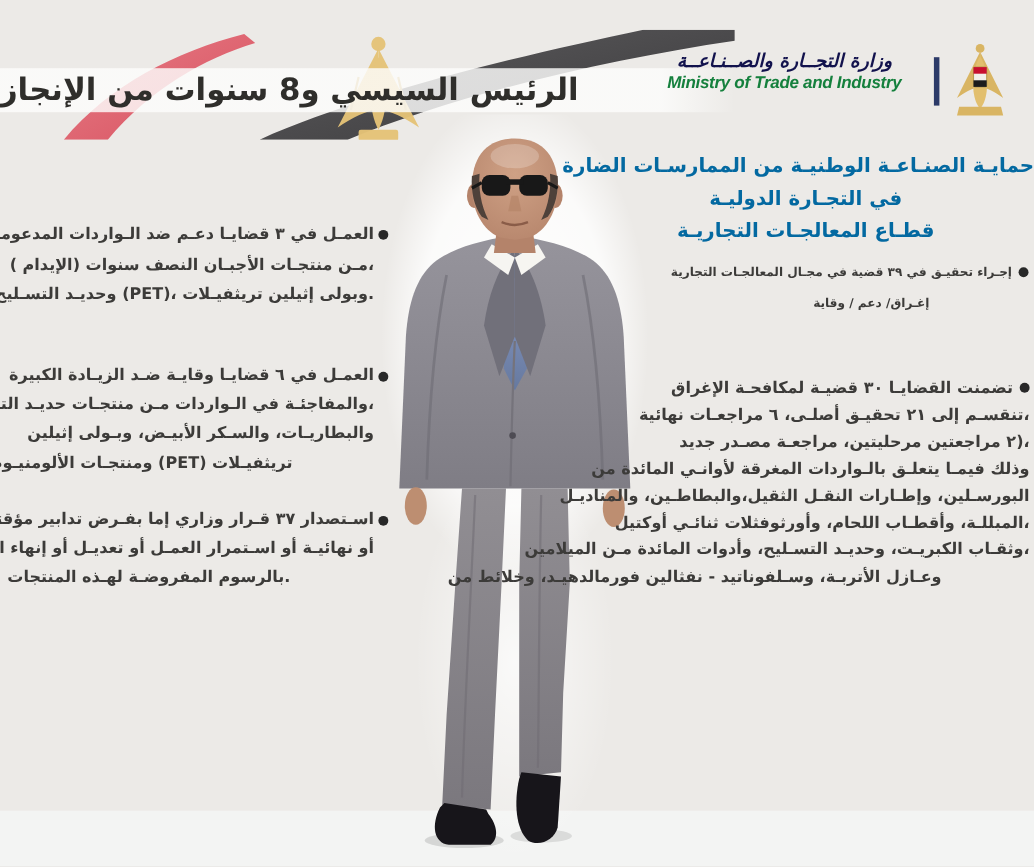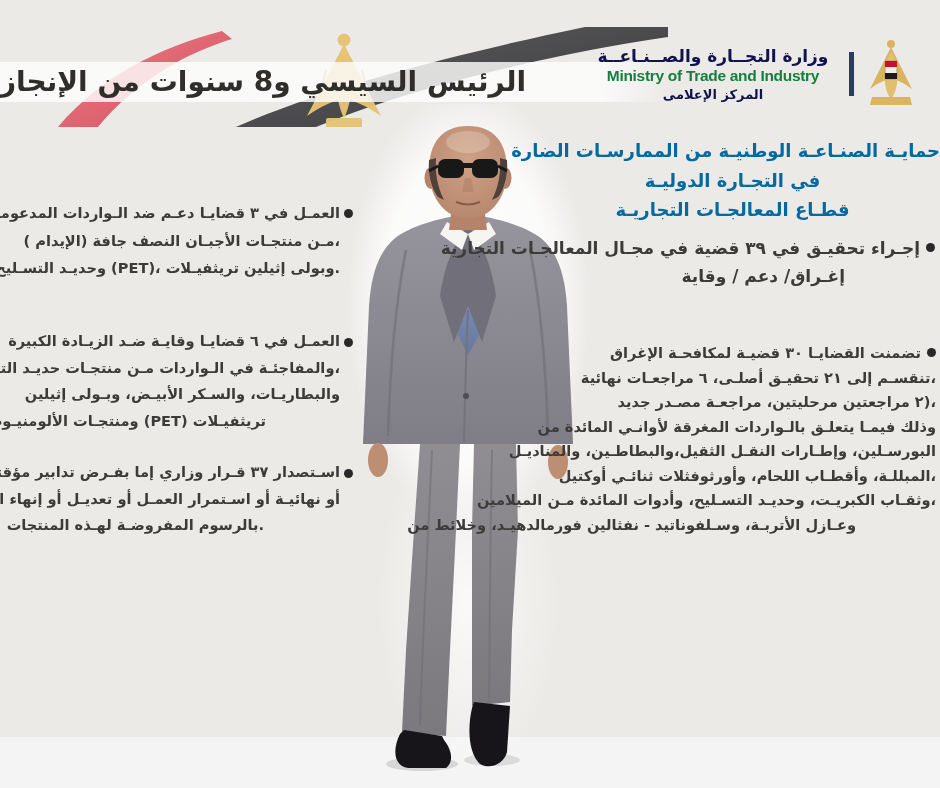--- a/index.html
+++ b/index.html
@@ -9,21 +9,21 @@
 
   
   .banner{position:absolute;left:0;top:27px;width:668px;height:100px;}
   .banner svg{position:absolute;left:0;top:0;}
   .banner-title{position:absolute;left:24px;top:33px;width:502px;height:44px;line-height:44px;
         text-align:center;font-size:28px;font-weight:bold;color:#2f2e2b;direction:rtl;white-space:nowrap;}
 
   
   .m-emblem{position:absolute;top:37px;right:22px;width:54px;height:72px;}
   .m-bar{position:absolute;top:52px;right:86px;width:5px;height:44px;background:#2c3a68;}
-  .m-text{position:absolute;top:46px;right:96px;width:262px;text-align:center;direction:rtl;}
+  .m-text{position:absolute;top:46px;right:96px;width:262px;text-align:center;direction:rtl;font-style:italic;}
   .m-ar{font-size:17px;font-weight:bold;color:#12124d;white-space:nowrap;}
   .m-en{font-size:15.5px;font-weight:bold;color:#15803d;direction:ltr;letter-spacing:-0.3px;
         font-family:"Liberation Sans",sans-serif;white-space:nowrap;margin-top:1px;}
   .m-mc{font-size:13px;font-weight:bold;color:#12124d;margin-top:2px;}
 
   
   .photo-glow{position:absolute;left:318px;top:104px;width:300px;height:672px;
      background:
        radial-gradient(ellipse 52% 42% at 50% 30%, rgba(255,255,255,0.97), rgba(255,255,255,0.8) 55%, rgba(255,255,255,0) 78%),
        radial-gradient(ellipse 42% 38% at 50% 74%, rgba(255,255,255,0.75), rgba(255,255,255,0) 72%);}
@@ -33,21 +33,21 @@
   .heading{position:absolute;top:136px;left:525px;width:415px;direction:rtl;color:#0369a1;
            font-weight:bold;font-size:18px;line-height:29.5px;}
   .heading .tline{text-align:center;white-space:nowrap;}
 
   .rb,.lb{position:absolute;direction:rtl;font-weight:bold;color:#3c3b39;}
   .tline{white-space:nowrap;text-align:right;}
   .dot{position:absolute;width:9px;height:9px;border-radius:50%;background:#282828;}
 
   .rb .dot{right:0;top:9px;}
   .rb .tline:first-child{margin-right:15px;}
-  .rb1{top:234px;right:5px;font-size:17px;line-height:28px;}
+  .rb1{top:234px;right:5px;font-size:11px;line-height:28px;}
   .rb1 .tline:nth-child(2){margin-right:90px;}
   .rb2{top:341px;right:4px;font-size:14.6px;line-height:24.5px;}
   .rb2 .dot{top:7px;}
   .rb2 .tline:last-child{margin-right:80px;}
 
   .lb{left:0;width:340px;font-size:14.6px;}
   .lb .dot{right:-13px;top:10px;}
   .lb1{top:199px;line-height:27.5px;}
   .lb2{top:328px;line-height:26.5px;}
   .lb3{top:459px;line-height:26.5px;}
@@ -100,21 +100,20 @@
     <path d="M27,14 C22,22 20,34 21,46 C22,54 24,58 27,62 C30,58 32,54 33,46 C34,34 32,22 27,14 Z" fill="#e2bf6e"></path>
     <rect x="21" y="24" width="12" height="18" rx="1.5" fill="#f2efe8" stroke="#b89a50" stroke-width="1"></rect>
     <rect x="21" y="24" width="12" height="6" fill="#c8102e"></rect>
     <rect x="21" y="36" width="12" height="6" fill="#1c1c1c"></rect>
     <path d="M8,60 L46,60 L48,68 L6,68 Z" fill="#d9b563"></path>
   </svg>
   <div class="m-bar"></div>
   <div class="m-text">
     <div class="m-ar">وزارة التجــارة والصــنـاعــة</div>
     <div class="m-en">Ministry of Trade and Industry</div>
-    <div class="m-mc">المركز الإعلامى</div>
   </div>
 
   <div class="photo-glow"></div>
   <svg class="person" viewBox="0 0 288 662">
     <defs>
       <linearGradient id="suitg" x1="0" y1="0" x2="0" y2="1">
         <stop offset="0" stop-color="#96949c"></stop>
           <stop offset="1" stop-color="#7f7d85"></stop>
       </linearGradient>
       <linearGradient id="troug" x1="0" y1="0" x2="0" y2="1">
@@ -201,21 +200,21 @@
         <div class="tline">،المبللـة، وأقطـاب اللحام، وأورثوفثلات ثنائـي أوكتيل</div>
         <div class="tline">،وثقـاب الكبريـت، وحديـد التسـليح، وأدوات المائدة مـن الميلامين</div>
         <div class="tline">وعـازل الأتربـة، وسـلفوناتيد - نفثالين فورمالدهيـد، وخلائط من</div>
       </div>
   </div>
 
   <div class="lb lb1">
     <span class="dot"></span>
     <div class="lines">
         <div class="tline">العمـل في ٣ قضايـا دعـم ضد الـواردات المدعومة</div>
-        <div class="tline">،مـن منتجـات الأجبـان النصف جافة (الإيدام )</div>
+        <div class="tline">،مـن منتجـات الأجبـان النصف سنوات (الإيدام )</div>
         <div class="tline">.وبولى إثيلين تريثفيـلات ،(PET) وحديـد التسـليح</div>
       </div>
   </div>
   <div class="lb lb2">
     <span class="dot"></span>
     <div class="lines">
         <div class="tline">العمـل في ٦ قضايـا وقايـة ضـد الزيـادة الكبيرة</div>
         <div class="tline">،والمفاجئـة في الـواردات مـن منتجـات حديـد التسـليح</div>
         <div class="tline">والبطاريـات، والسـكر الأبيـض، وبـولى إثيلين</div>
         <div class="tline">تريثفيـلات (PET) ومنتجـات الألومنيـوم</div>

